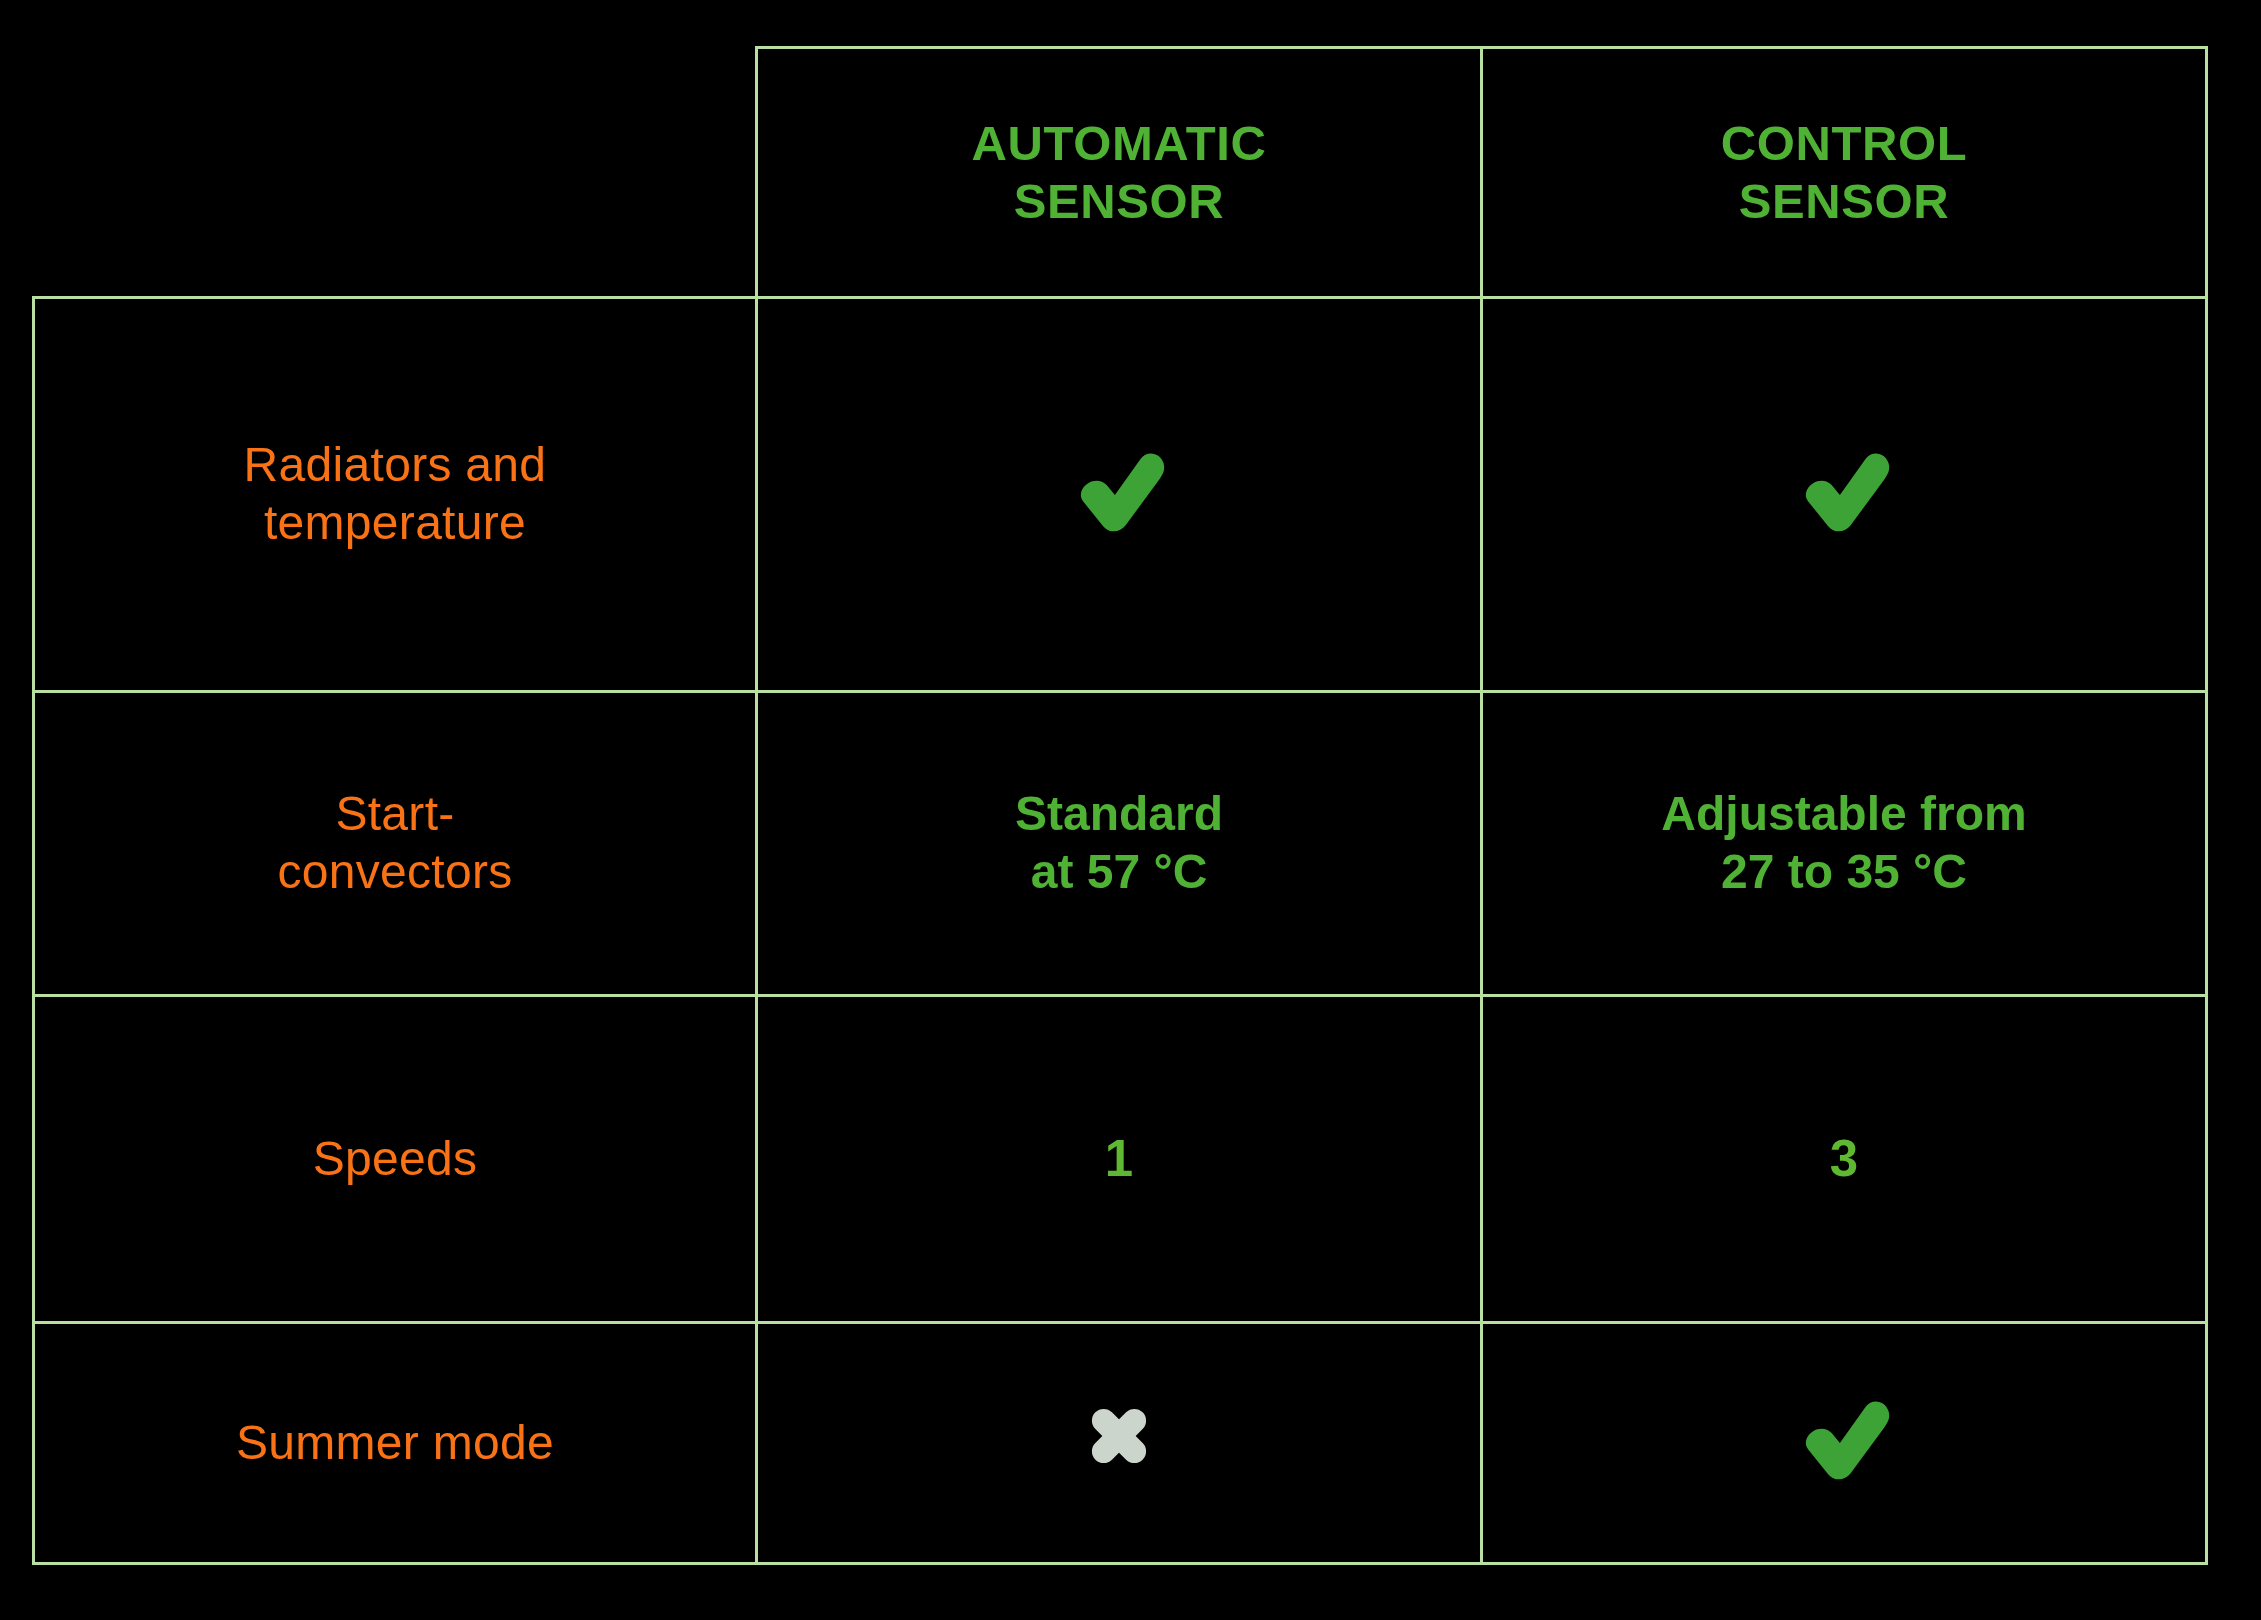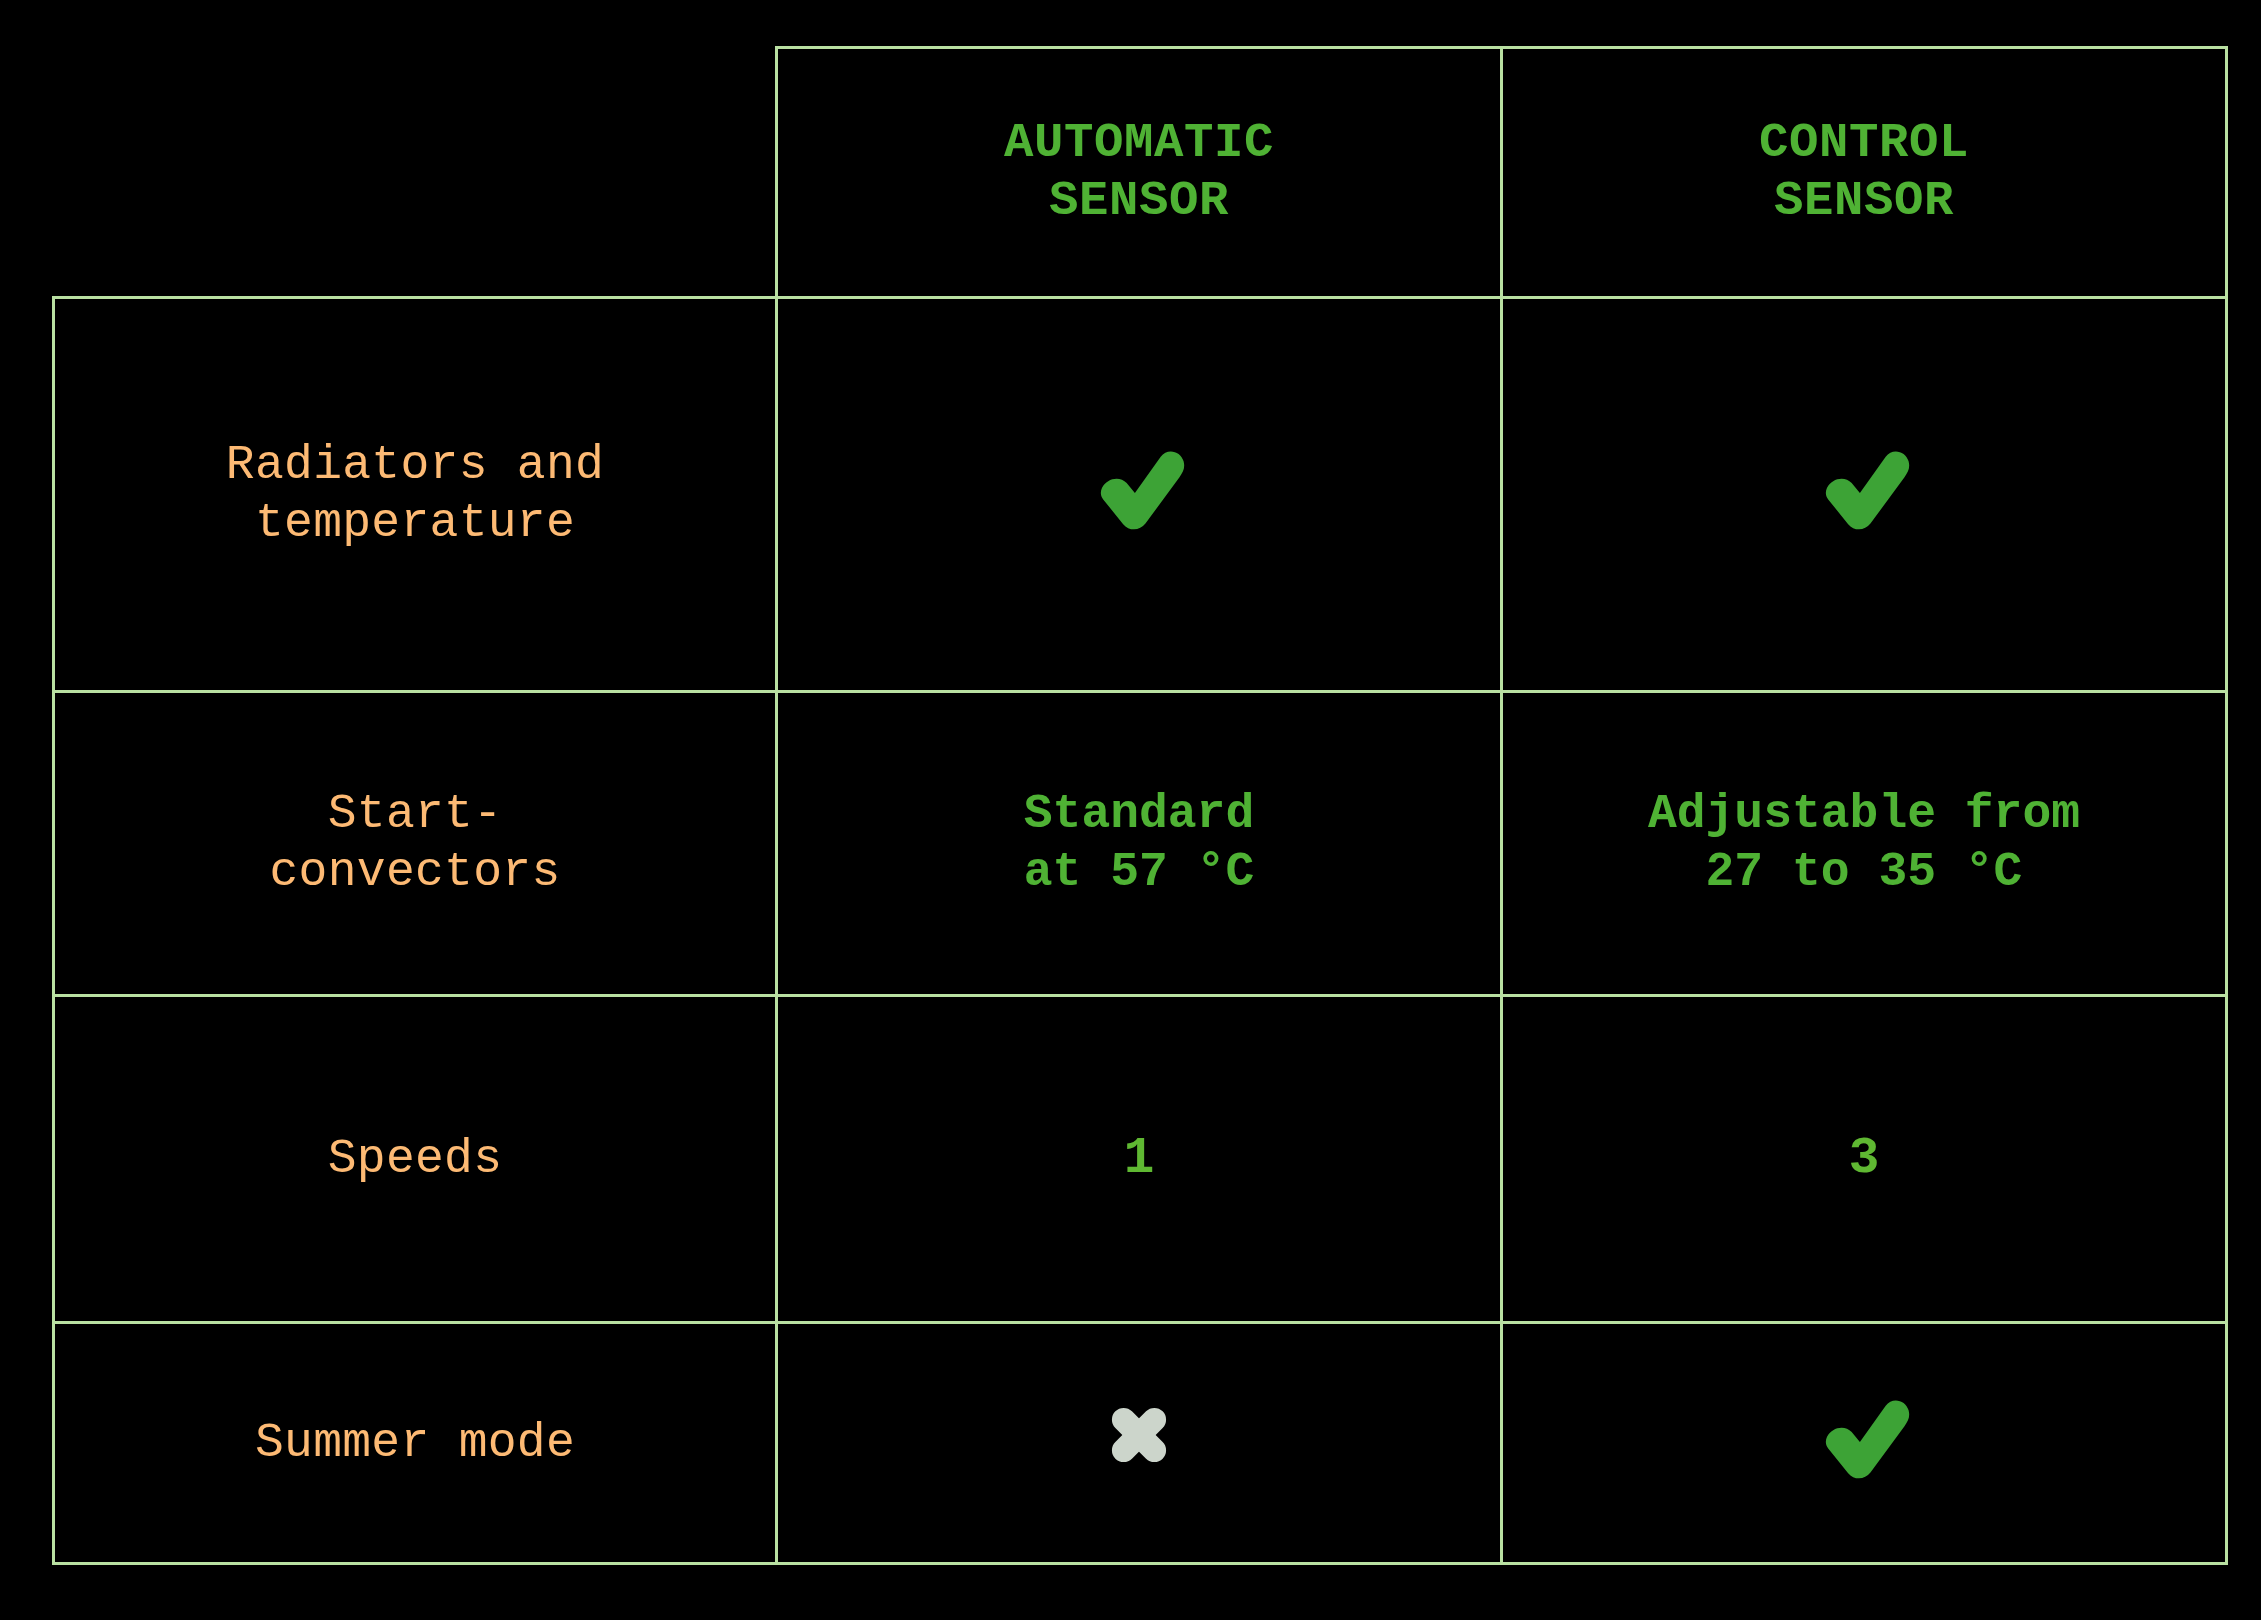--- a/index.html
+++ b/index.html
@@ -16,27 +16,26 @@
   .page {
     position: relative;
     width: 2261px;
     height: 1621px;
     background: #000000;
   }
 
   
   .comparison-table {
     position: absolute;
-    left: 52px;
+    left: 32px;
     top: 46px;
     width: 2173px;   
     height: 1519px;  
     border-collapse: collapse;
     table-layout: fixed;
-    font-family: Liberation Mono, monospace;
   }
 
   .comparison-table col.col-label  { width: 723px; }
   .comparison-table col.col-auto   { width: 725px; }
   .comparison-table col.col-ctrl   { width: 725px; }
 
   
   .comparison-table td,
   .comparison-table th {
     background: #000000;
@@ -66,21 +65,21 @@
   .hdr-cell .hdr-line { display: block; white-space: nowrap; }
 
   
   .body-row td {
     border: 3.5px solid #b9e0a2;
   }
 
   .row-label {
     text-align: left;
     padding: 0 0 0 42px;
-    color: #fdba74;
+    color: #f97316;
     font-size: 48px;
     font-weight: 500;
     line-height: 1.22;
     letter-spacing: 0.3px;
   }
   .row-label .label-line { display: block; }
 
   .value-cell {
     color: #4fb234;
     font-size: 48px;

